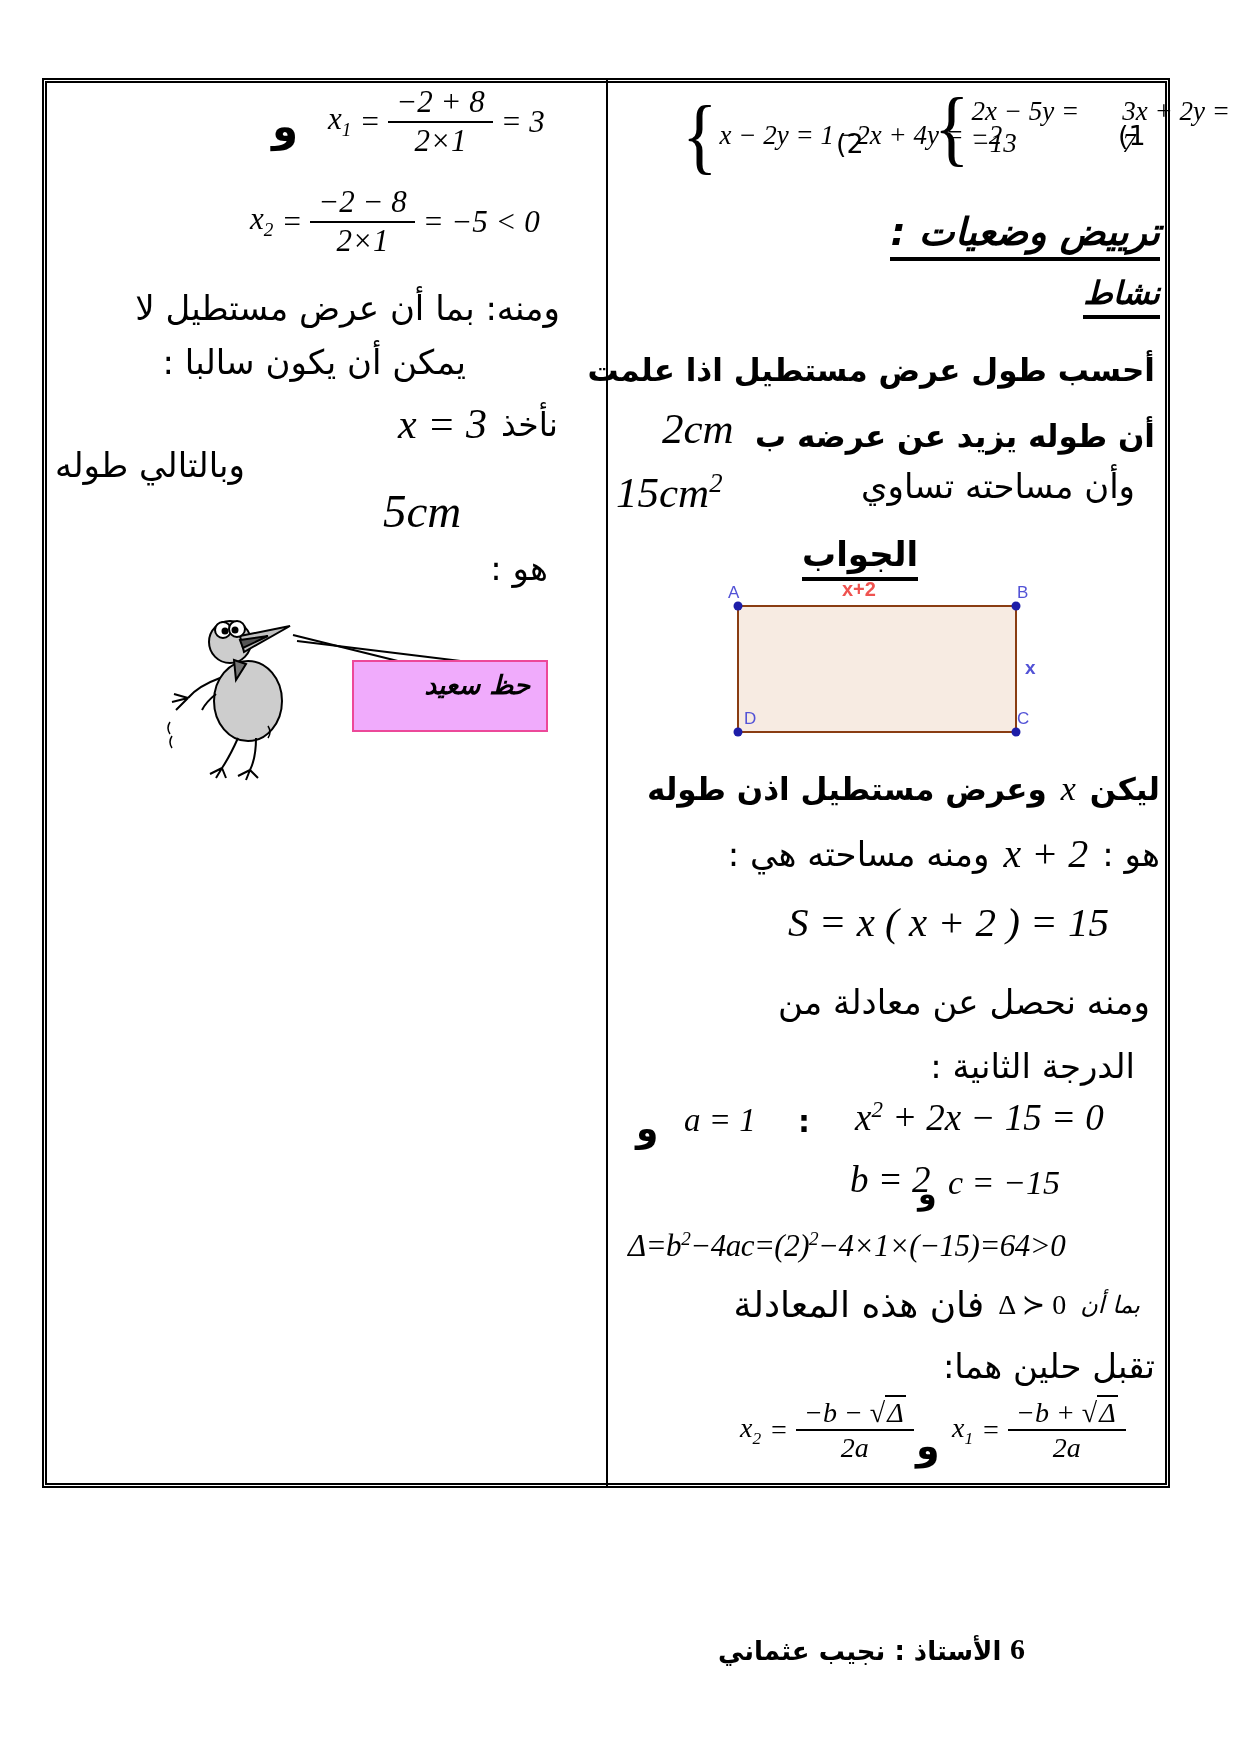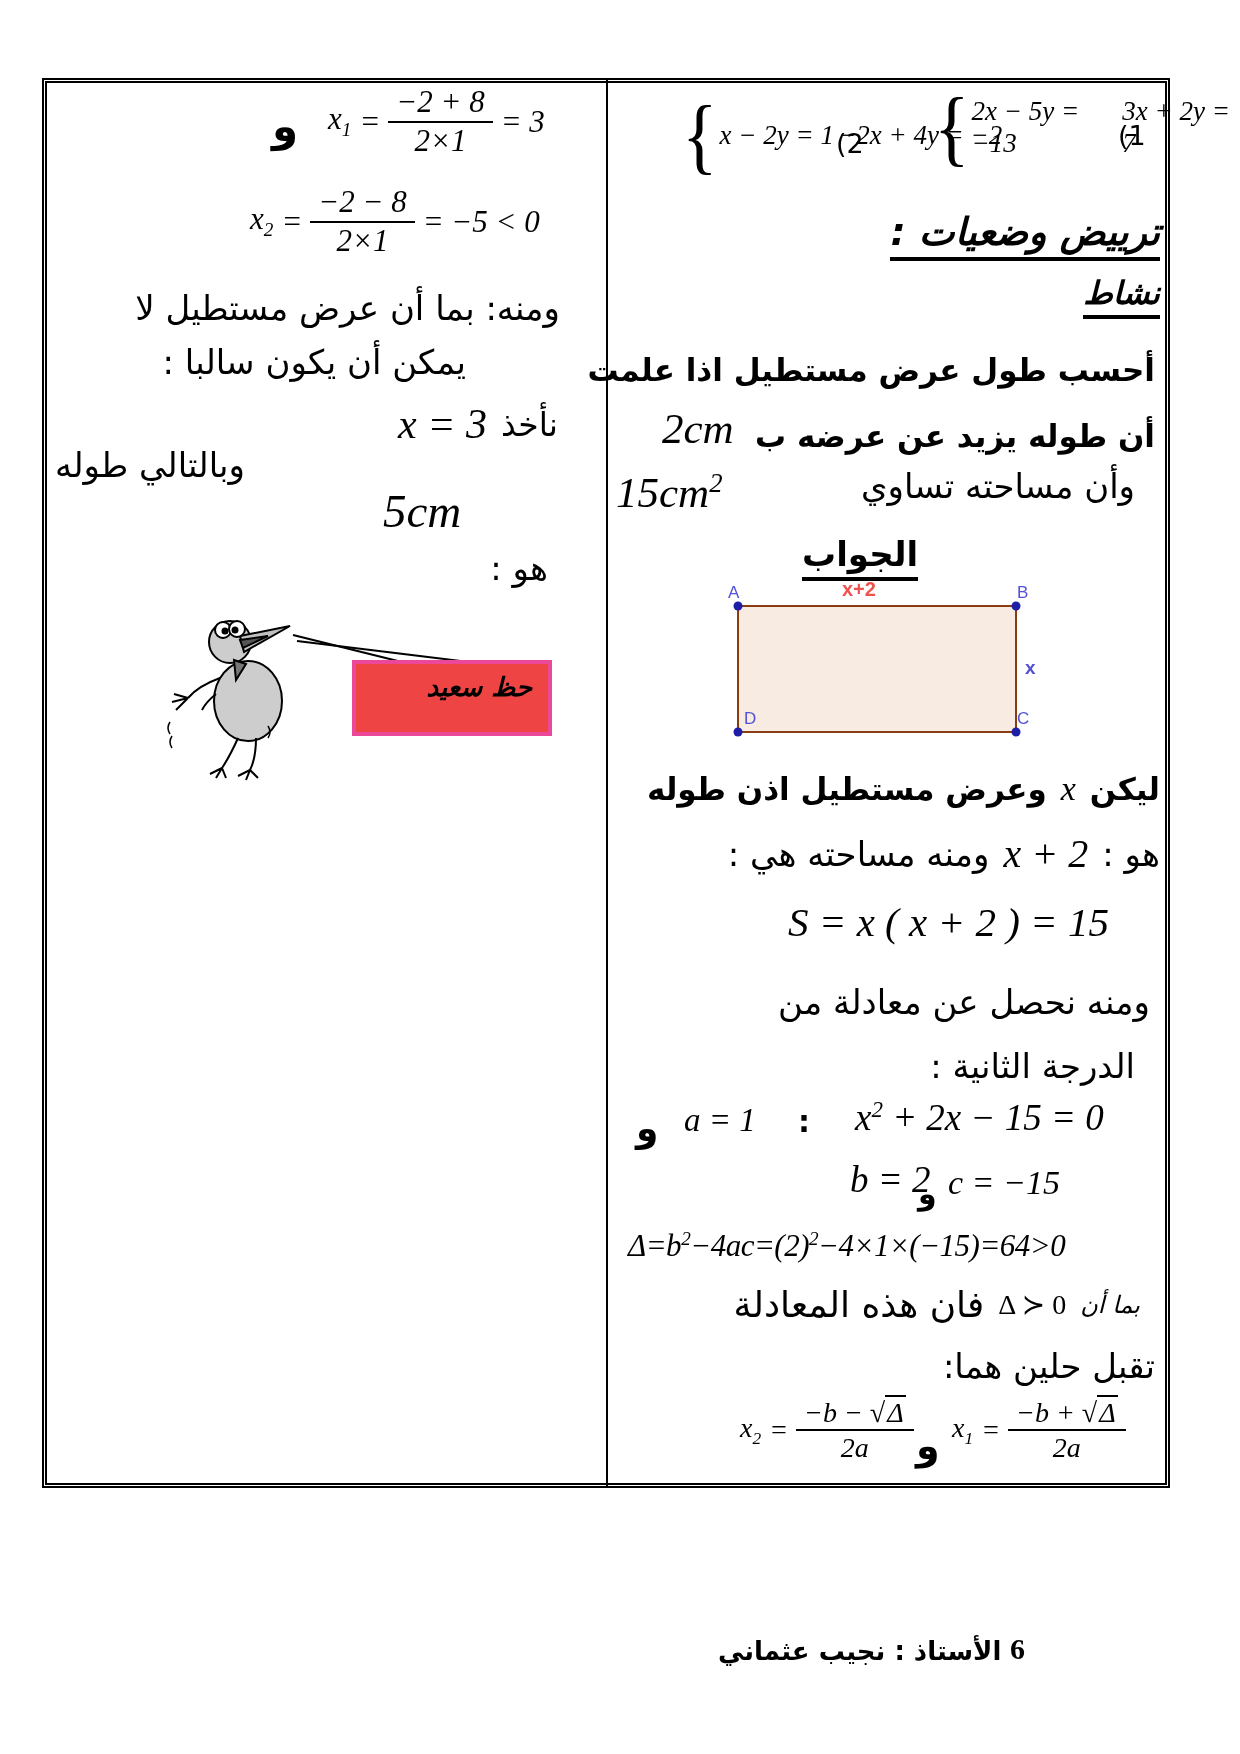--- a/index.html
+++ b/index.html
@@ -18,21 +18,21 @@
   .frac .den{padding-top:2px;}
   sub{font-size:0.62em;}
   sup{font-size:0.62em;}
   .system{display:flex;align-items:center;font-family:"Liberation Serif","DejaVu Serif",serif;font-style:italic;}
   .brace{font-size:74px;font-weight:400;font-style:normal;transform:scaleY(1.15);line-height:1;margin-right:2px;}
   .syslines{display:flex;flex-direction:row;gap:4px;line-height:1.2;}
   .u-thick{border-bottom:4px solid #000;padding-bottom:3px;}
   .rtl-row{display:flex;direction:rtl;align-items:center;gap:14px;}
   .sqrt{font-style:normal;}
   .sqrt .rad{border-top:2px solid #000;font-style:italic;padding:0 2px;}
-  .bubble{border:4px solid #ec4899;background:#ef4444;}
+  .bubble{border:2px solid #ec4899;background:#f0abfc;}
   #footer-teacher{font-weight:700;}
   .diagram-label{font-family:"Liberation Sans","DejaVu Sans",sans-serif;}
 </style>
 </head>
 <body>
 
 <div id="page">
 
   <div class="abs" id="main-box"></div>
   <div class="abs" id="divider"></div>

